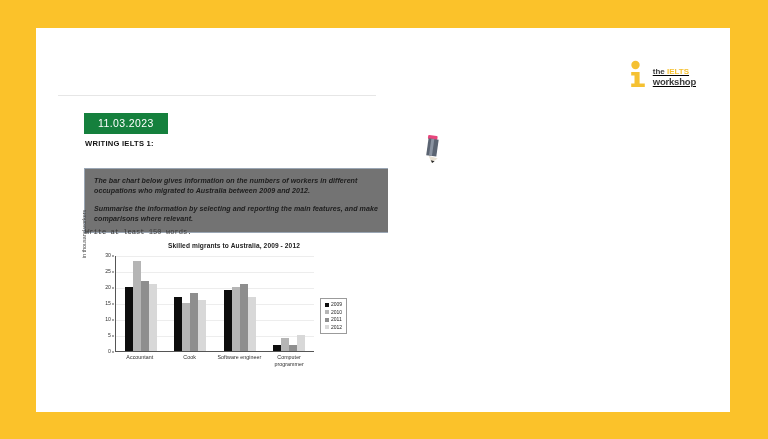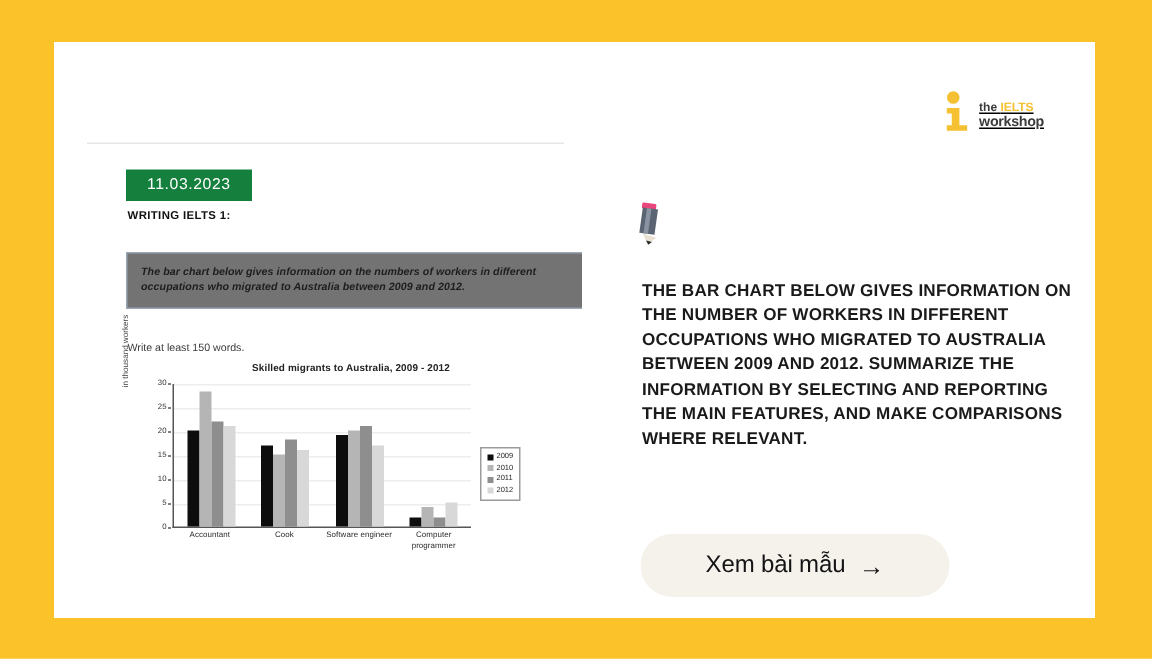--- a/index.html
+++ b/index.html
@@ -45,21 +45,21 @@
     border: 1px solid #9aa6b4; background: #737373;
     padding: 7px 9px 8px 9px;
   }
   #prompt-box p {
     font-size: 7.1px; font-style: italic; font-weight: 700;
     line-height: 1.45; color: #1d1d1d; letter-spacing: .05px;
   }
   #prompt-box p + p { margin-top: 7px; }
   #words-note {
     position: absolute; left: 27px; top: 186px;
-    font-size: 7.1px; color: #3a3a3a;
+    font-size: 7.1px; color: #3a3a3a; font-family: Liberation Mono, monospace;
   }
 
   
   #chart-wrap { position: absolute; left: 26px; top: 200px; width: 286px; height: 150px; }
   #chart-title {
     text-align: center; font-size: 6.6px; font-weight: 700;
     color: #222; letter-spacing: .1px; margin-left: 14px;
   }
   #plot-area {
     position: absolute; left: 0; top: 14px; width: 230px; height: 112px;
@@ -164,20 +164,21 @@
   <div id="card">
 
     <div id="doc">
       <div id="doc-rule"></div>
 
       <div id="date-chip">11.03.2023</div>
       <div id="task-label">WRITING IELTS 1:</div>
 
       <div id="prompt-box">
         <p>The bar chart below gives information on the numbers of workers in different occupations who migrated to Australia between 2009 and 2012.</p>
+        <p>Summarise the information by selecting and reporting the main features, and make comparisons where relevant.</p>
       </div>
 
       <div id="words-note">Write at least 150 words.</div>
 
       <div id="chart-wrap">
         <div id="chart-title">Skilled migrants to Australia, 2009 - 2012</div>
 
         <div id="plot-area">
           <div id="ylabel">in thousand workers</div>
           <div id="yticks">
@@ -276,22 +277,17 @@
       <div id="heading-row">
         <svg id="pencil-icon" width="18" height="30" viewBox="0 0 18 30">
           <rect x="3" y="1.5" width="9.5" height="4" rx="1" fill="#E8467C" transform="rotate(8 8 3.5)"></rect>
           <rect x="2.4" y="5" width="10.2" height="17" fill="#5B6472" transform="rotate(8 8 13)"></rect>
           <rect x="5.2" y="5" width="3" height="17" fill="#8A93A1" transform="rotate(8 8 13)"></rect>
           <path d="M3.2 22.5 L12.6 23.8 L7.2 29 Z" fill="#E9E2D4" transform="rotate(8 8 25)"></path>
           <path d="M5.6 26.6 L9.6 27.1 L7.4 29.2 Z" fill="#2A2A2A" transform="rotate(8 8 27.5)"></path>
         </svg>
       </div>
 
-      <div id="body-text">THE BAR CHART BELOW GIVES INFORMATION ON THE NUMBER OF WORKERS IN DIFFERENT OCCUPATIONS WHO MIGRATED TO AUSTRALIA BETWEEN 2009 AND 2012. SUMMARIZE THE INFORMATION BY SELECTING AND REPORTING THE MAIN FEATURES, AND MAKE COMPARISONS WHERE RELEVANT.</div>
-
-      <button id="cta">
-        <span id="cta-label">Xem bài mẫu</span>
-        <span id="cta-arrow">→</span>
-      </button>
+
     </div>
 
   </div>
 </div>
 
 </body></html>

